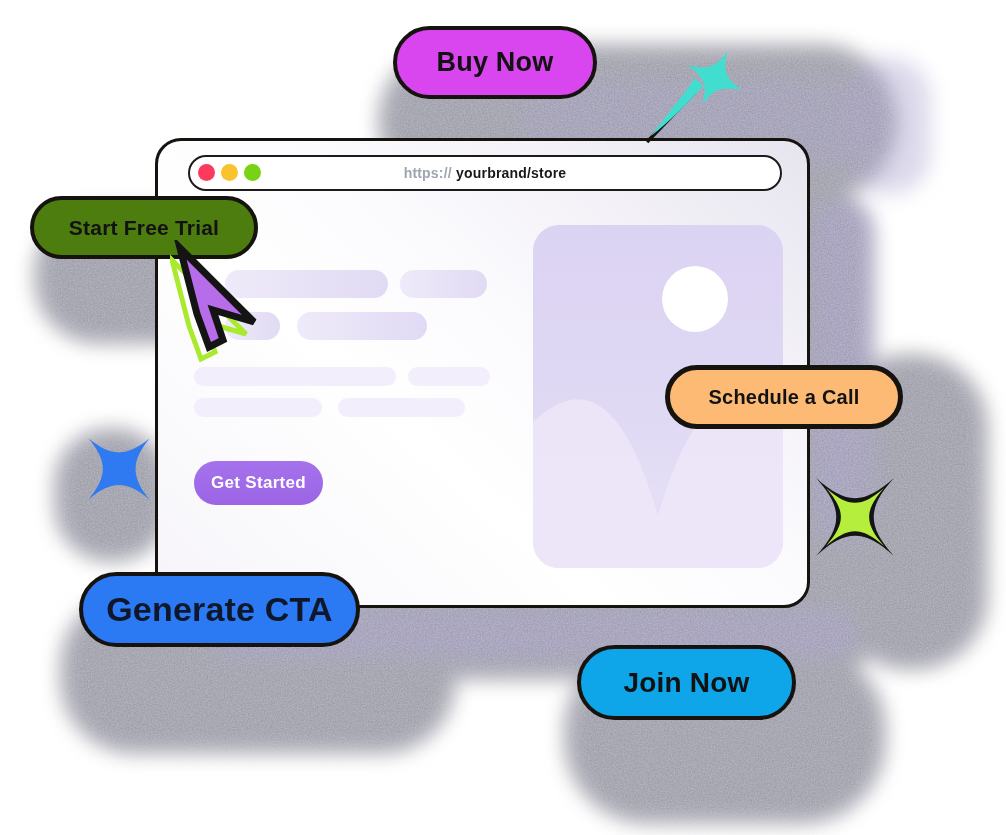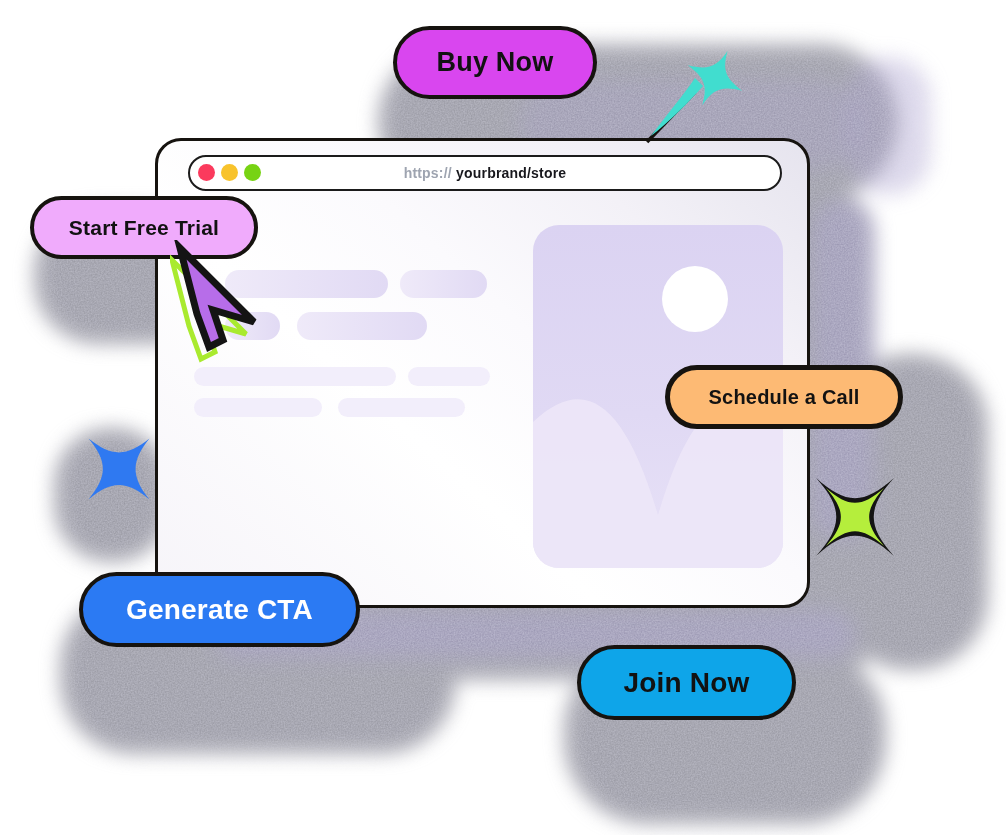--- a/index.html
+++ b/index.html
@@ -48,23 +48,23 @@
   }
   .imgph .circle{position:absolute;left:129px;top:41px;width:66px;height:66px;border-radius:50%;background:#ffffff;}
   .imgph svg{position:absolute;left:0;bottom:0;}
   
   .pill{
     position:absolute;z-index:4;border:4px solid #16130f;
     display:flex;align-items:center;justify-content:center;
     font-weight:700;color:#121212;box-sizing:border-box;letter-spacing:.2px;
   }
   .pill.buy   {left:393px;top:26px; width:204px;height:73px;border-radius:37px;background:#d946ef;font-size:27px;}
-  .pill.trial {left:30px; top:196px;width:228px;height:63px;border-radius:32px;background:#f0abfc;font-size:21px;}
+  .pill.trial {left:30px; top:196px;width:228px;height:63px;border-radius:32px;background:#4d7c0f;font-size:21px;}
   .pill.call  {left:665px;top:365px;width:238px;height:64px;border-radius:32px;background:#fdba74;font-size:20px;border-width:5px;}
-  .pill.gen   {left:79px; top:572px;width:281px;height:75px;border-radius:38px;background:#2b7af3;font-size:28px;color:#ffffff;}
+  .pill.gen   {left:79px; top:572px;width:281px;height:75px;border-radius:38px;background:#2b7af3;font-size:34px;color:#0f172a;}
   .pill.join  {left:577px;top:645px;width:219px;height:75px;border-radius:38px;background:#0ea5e9;font-size:28px;}
   
   .spark{position:absolute;z-index:3;}
   .cursor{position:absolute;left:170px;top:240px;z-index:5;}
 </style>
 </head>
 <body>
 
 <svg id="shadow-layer" width="1006" height="835" viewBox="0 0 1006 835">
   <defs>
@@ -106,20 +106,23 @@
   <div class="bar h" style="left:67px;top:129px;width:163px;"></div>
   <div class="bar h" style="left:242px;top:129px;width:87px;"></div>
   <div class="bar h" style="left:67px;top:171px;width:55px;"></div>
   <div class="bar h" style="left:139px;top:171px;width:130px;"></div>
 
   <div class="bar b" style="left:36px;top:226px;width:202px;"></div>
   <div class="bar b" style="left:250px;top:226px;width:82px;"></div>
   <div class="bar b" style="left:36px;top:257px;width:128px;"></div>
   <div class="bar b" style="left:180px;top:257px;width:127px;"></div>
 
+  <div class="getstarted">
+    <span>Get Started</span>
+  </div>
 
   <div class="imgph">
     <svg width="250" height="343" viewBox="0 0 250 343">
       <path d="M0,197 C52,148 92,178 125,290 C158,178 198,148 250,203 L250,343 L0,343 Z" fill="#ece6f8" opacity="0.95"></path>
     </svg>
     <div class="circle"></div>
   </div>
 </div>
 
 <svg class="spark" style="left:645px;top:38px;" width="120" height="120" viewBox="0 0 120 120">

